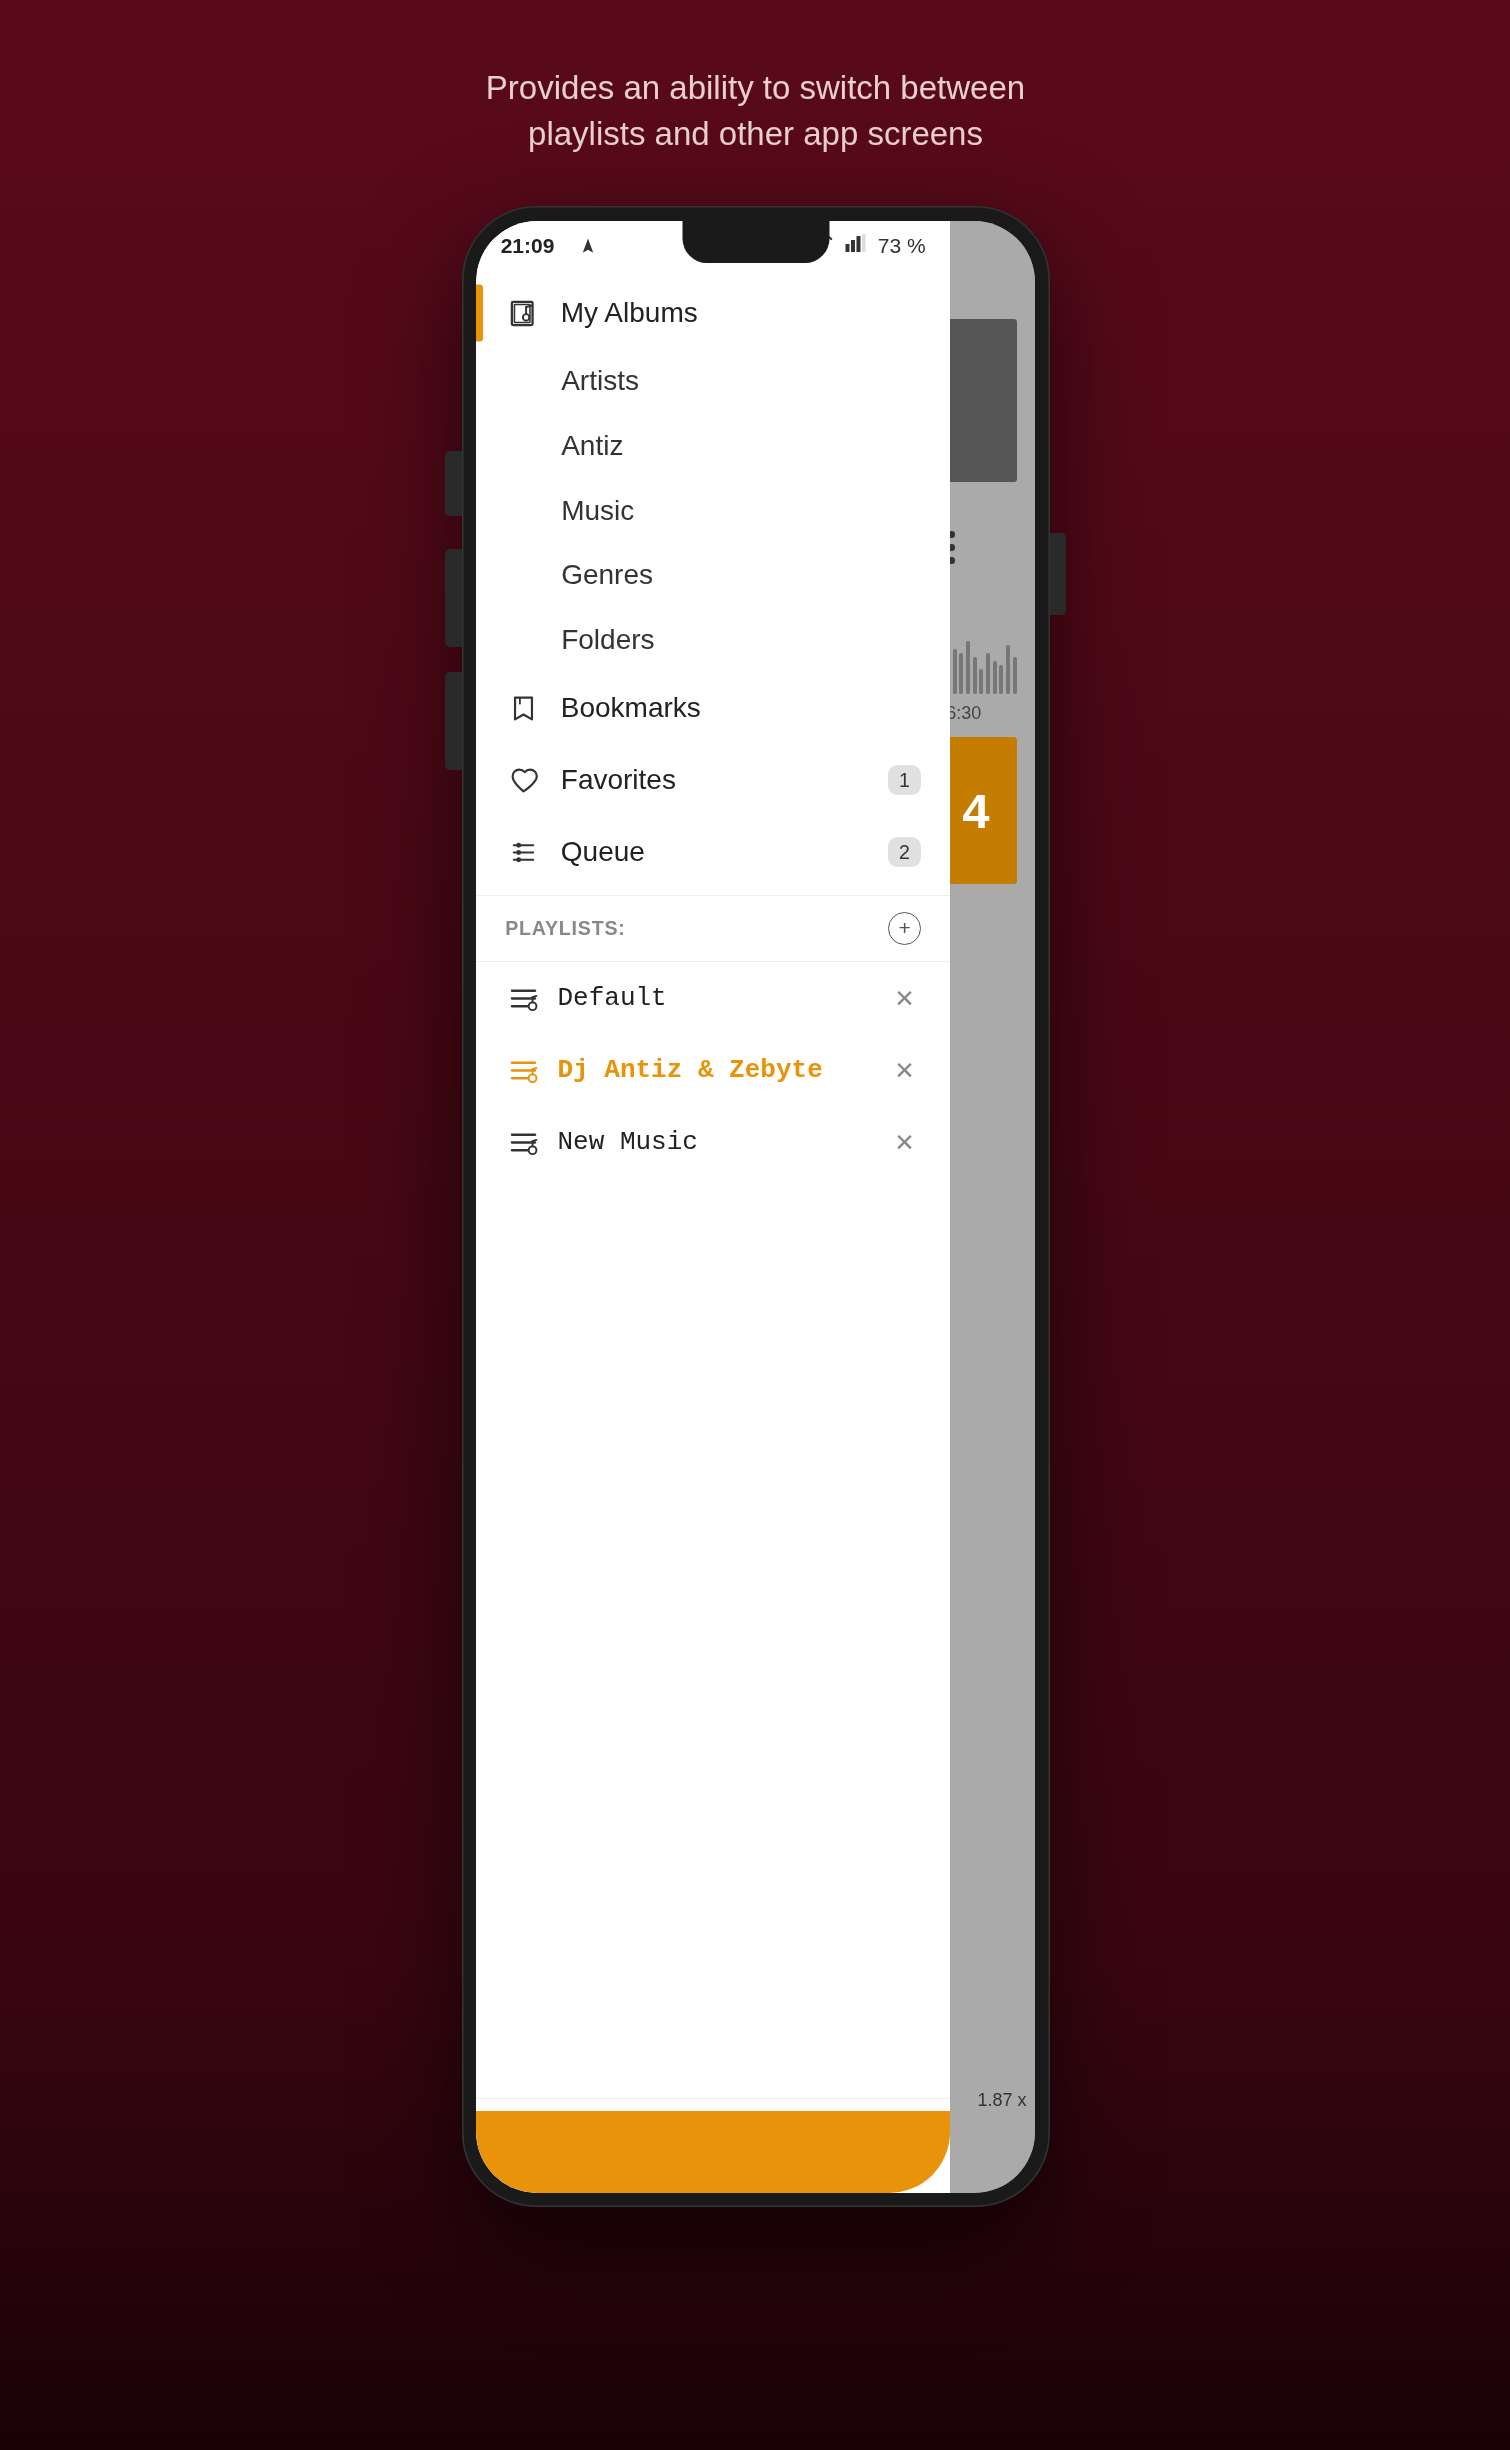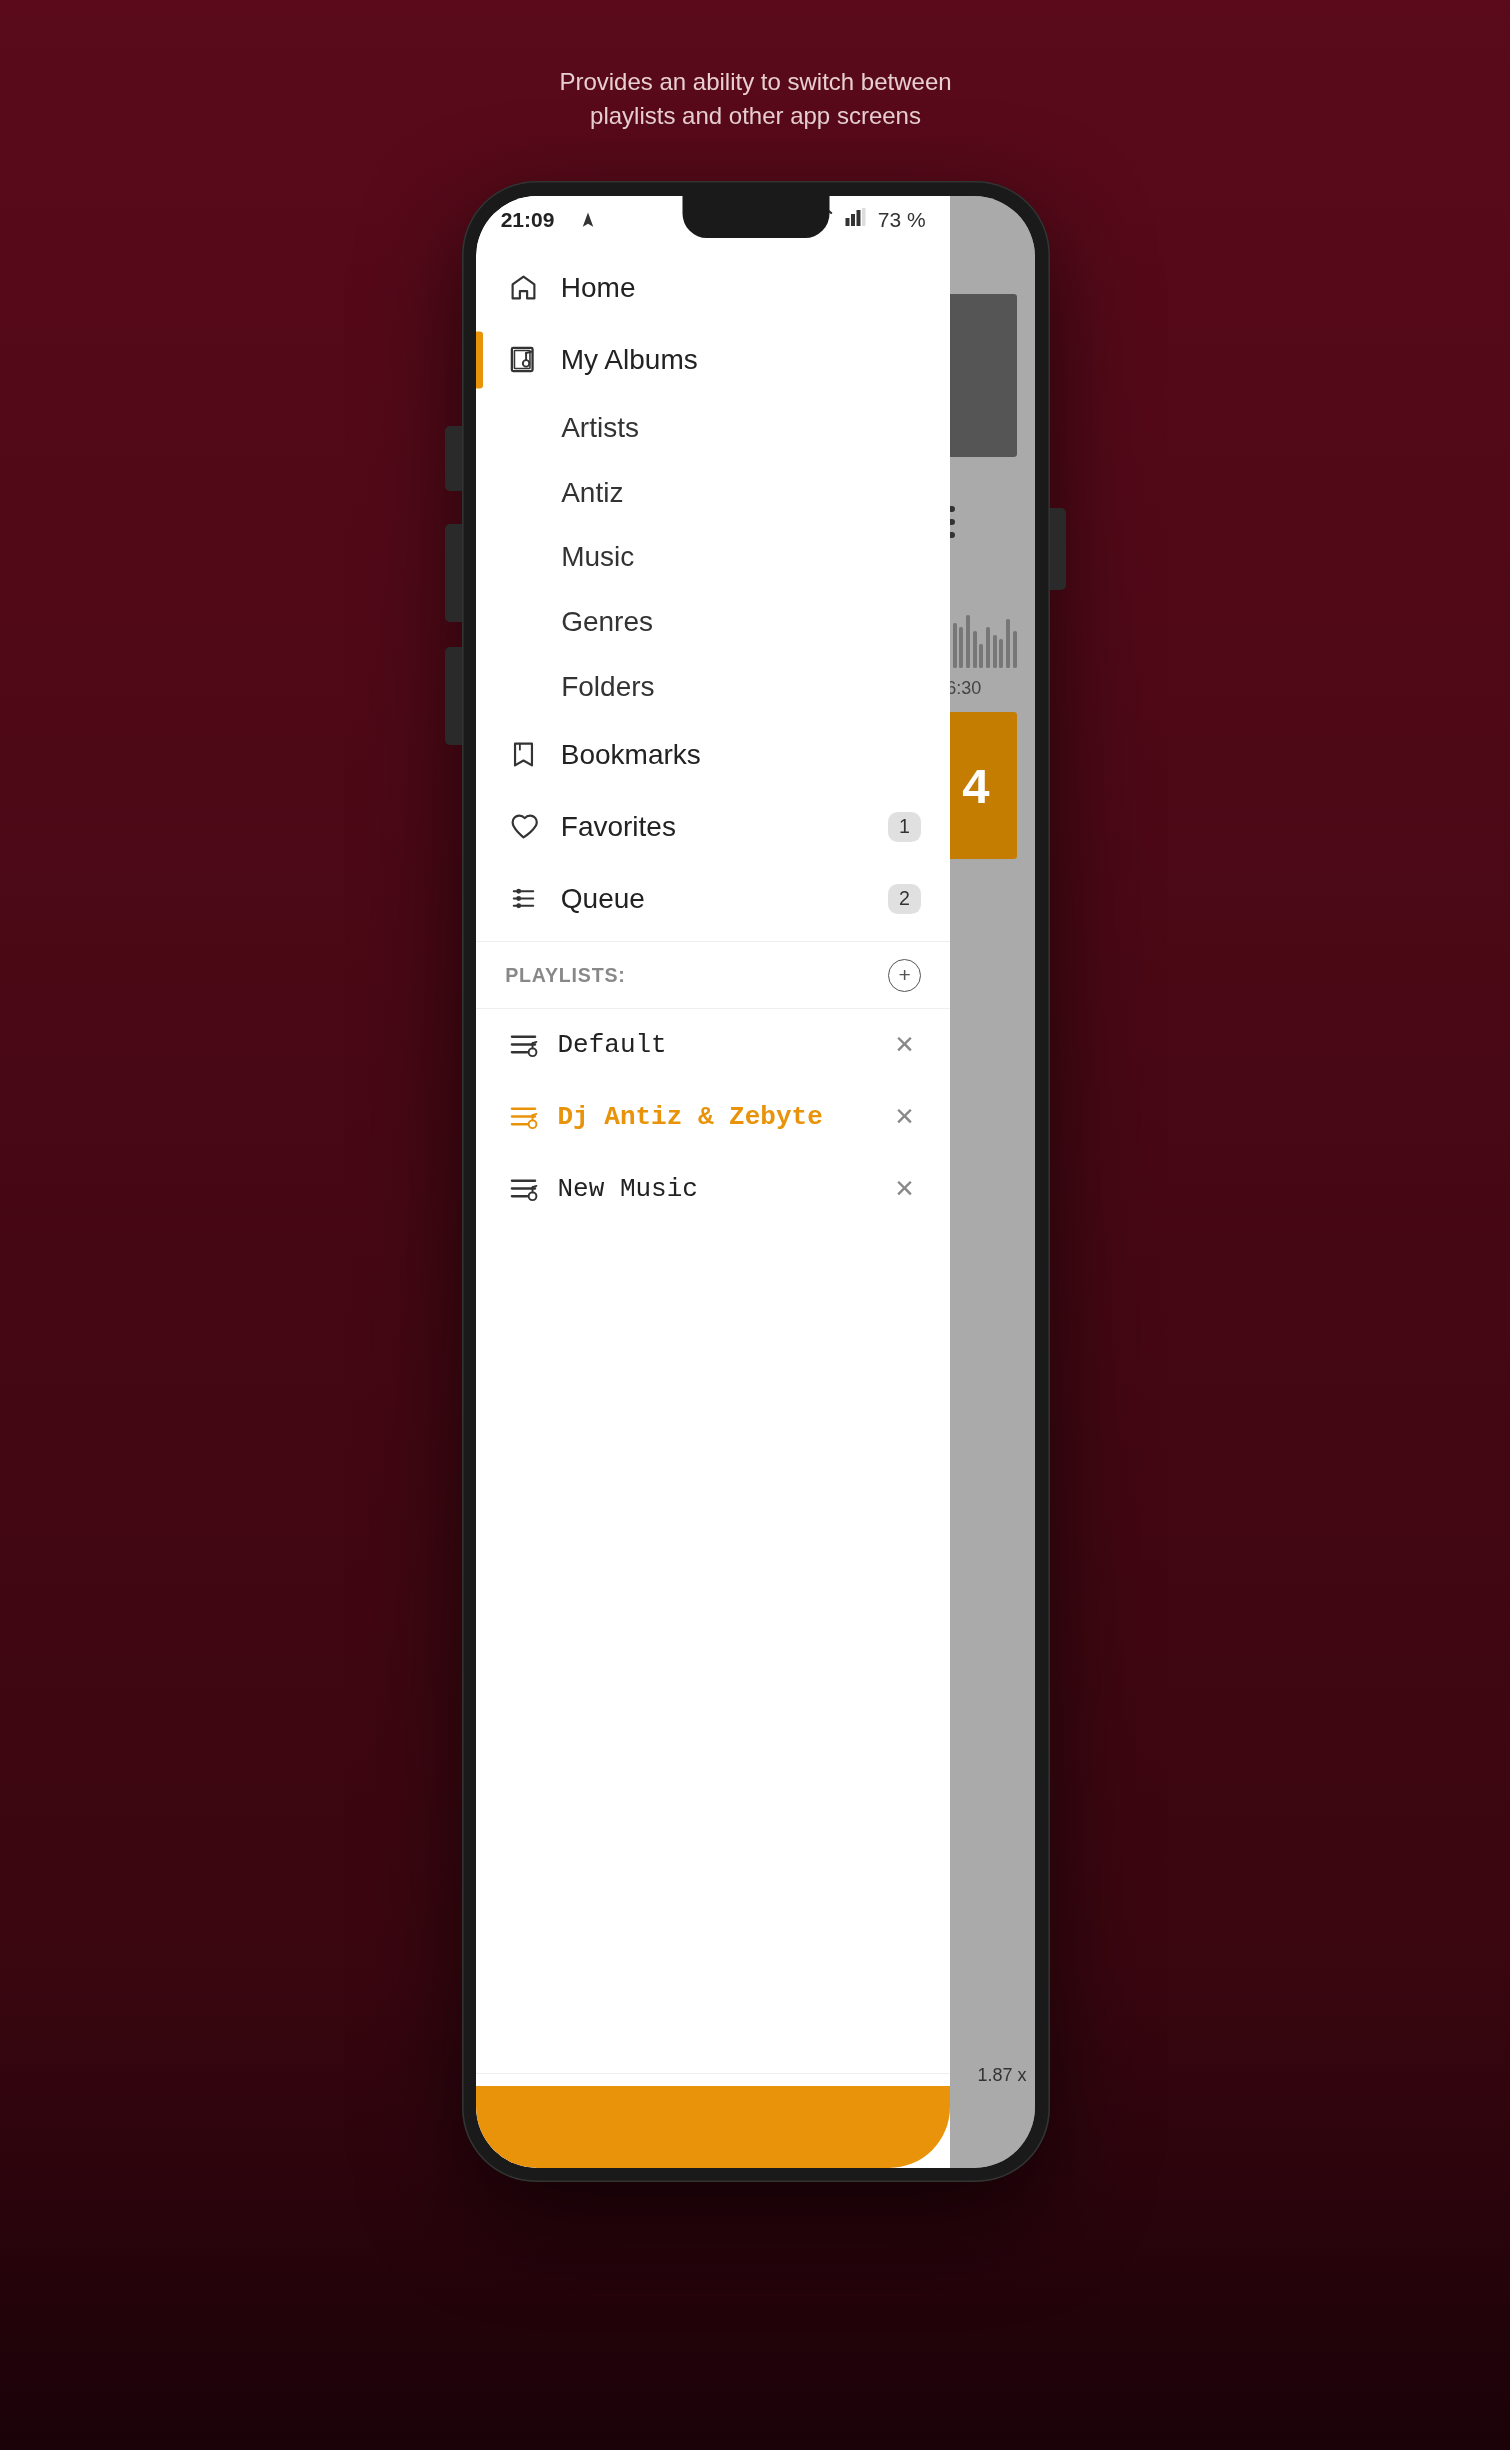--- a/index.html
+++ b/index.html
@@ -23,21 +23,21 @@
     }
 
     .page-title {
       font-size: 56px;
       font-weight: 800;
       color: #ffffff;
       margin-bottom: 23px;
     }
 
     .page-subtitle {
-      font-size: 24px;
+      font-size: 33px;
       font-weight: 400;
       color: #e8d0d0;
       line-height: 1.4;
     }
 
     
     .phone-frame {
       width: 588px;
       height: 2001px;
       background: #1a1a1a;
@@ -501,28 +501,20 @@
             <rect x="5.5" y="6" width="4" height="12" fill="#333" stroke="none"></rect>
             <rect x="11" y="2" width="4" height="16" fill="#333" stroke="none"></rect>
             <rect x="16.5" y="0" width="3.5" height="18" fill="#ddd" stroke="none"></rect>
           </svg>
           <span style="font-size:21px; font-weight:500; color:#333;">73 %</span>
         </div>
       </div>
 
       <div class="drawer-menu">
 
-        <div class="menu-item">
-          <div class="menu-icon">
-            <svg width="29" height="29" viewBox="0 0 24 24">
-              <path d="M3 9.5L12 3l9 6.5V21H15v-6H9v6H3z" stroke="#333" stroke-width="1.8" fill="none"></path>
-            </svg>
-          </div>
-          <span class="menu-label">Home</span>
-        </div>
 
         <div class="menu-item" style="position:relative;">
           <div class="active-indicator"></div>
           <div class="menu-icon">
             <svg width="31" height="31" viewBox="0 0 24 24">
               <rect x="3" y="3" width="16" height="18" rx="1" stroke="#333" stroke-width="1.8" fill="none"></rect>
               <rect x="5" y="5" width="12" height="14" rx="0.5" stroke="#333" stroke-width="1.2" fill="none"></rect>
               <circle cx="14" cy="15" r="2.5" stroke="#333" stroke-width="1.5" fill="none"></circle>
               <line x1="14" y1="12.5" x2="14" y2="7" stroke="#333" stroke-width="1.5"></line>
               <line x1="14" y1="7" x2="18" y2="6" stroke="#333" stroke-width="1.5"></line>

